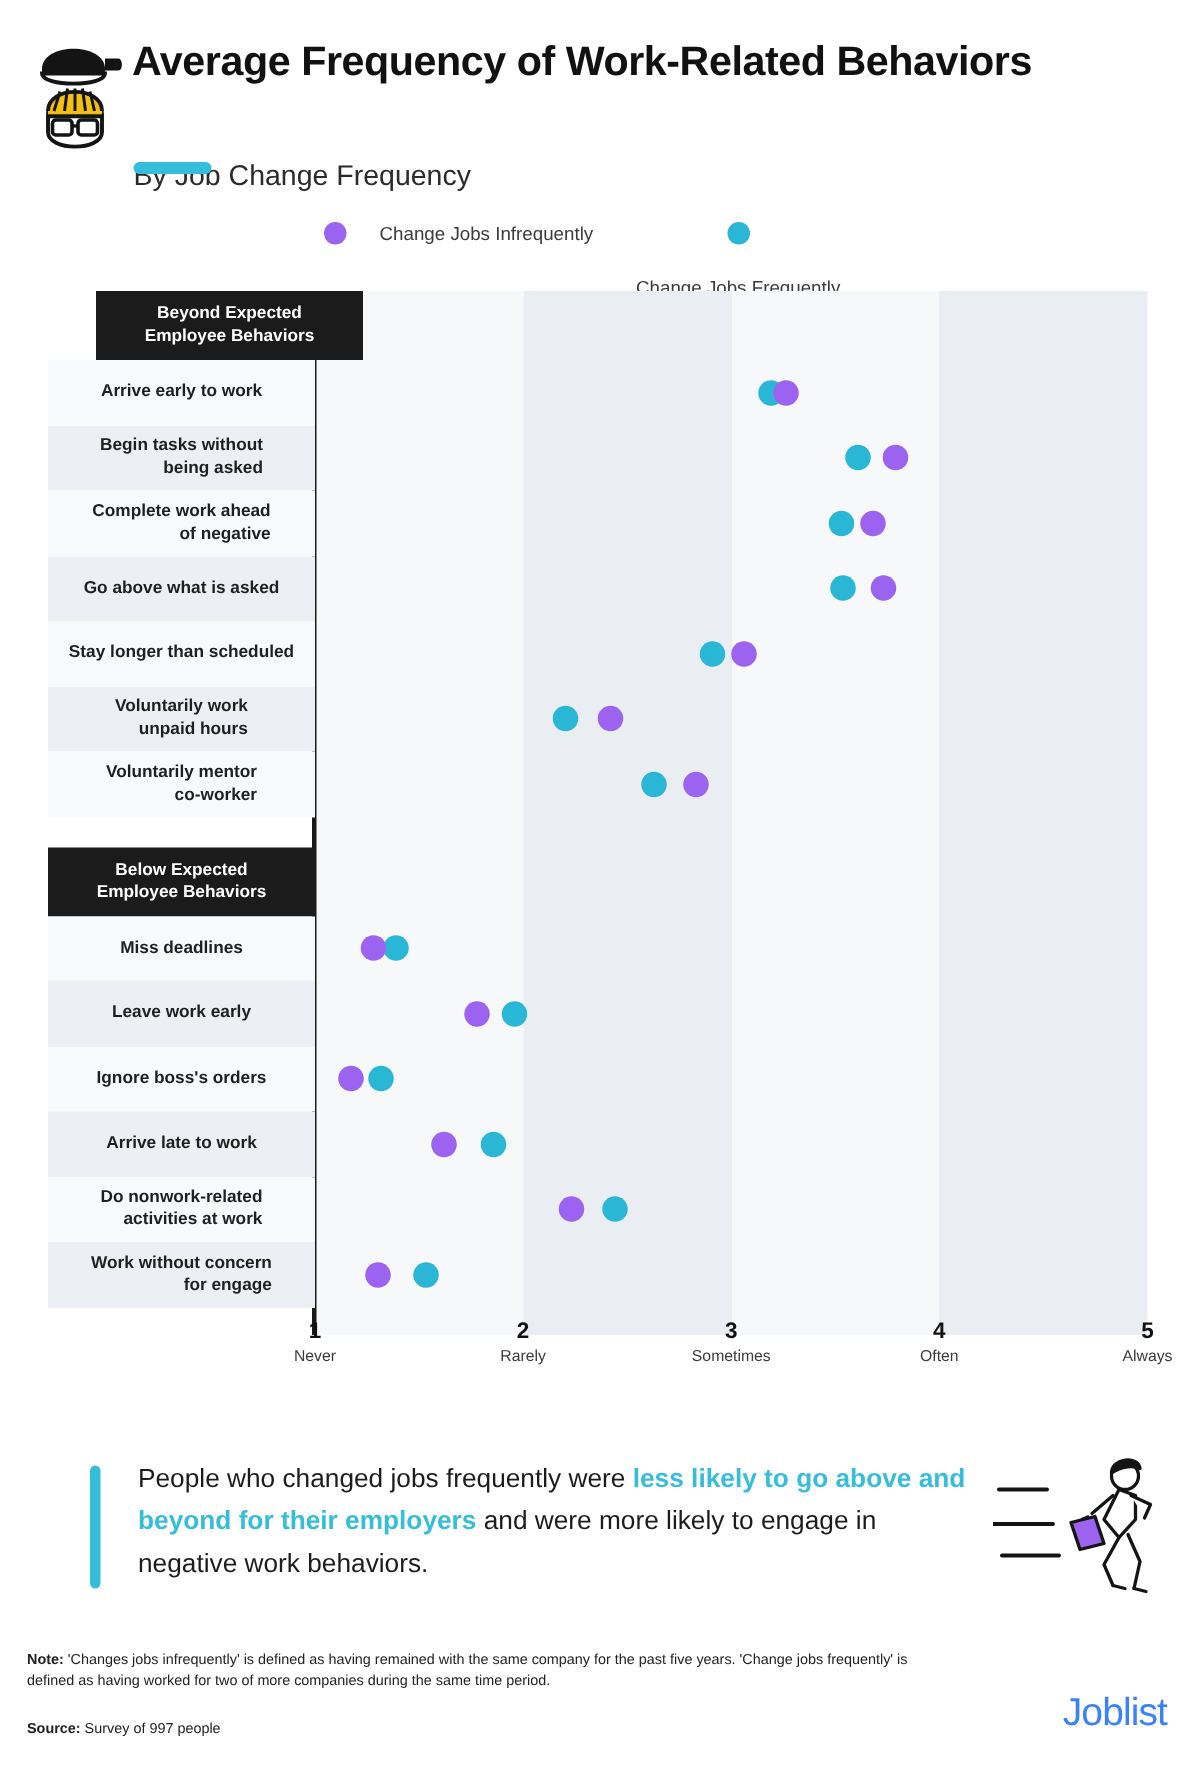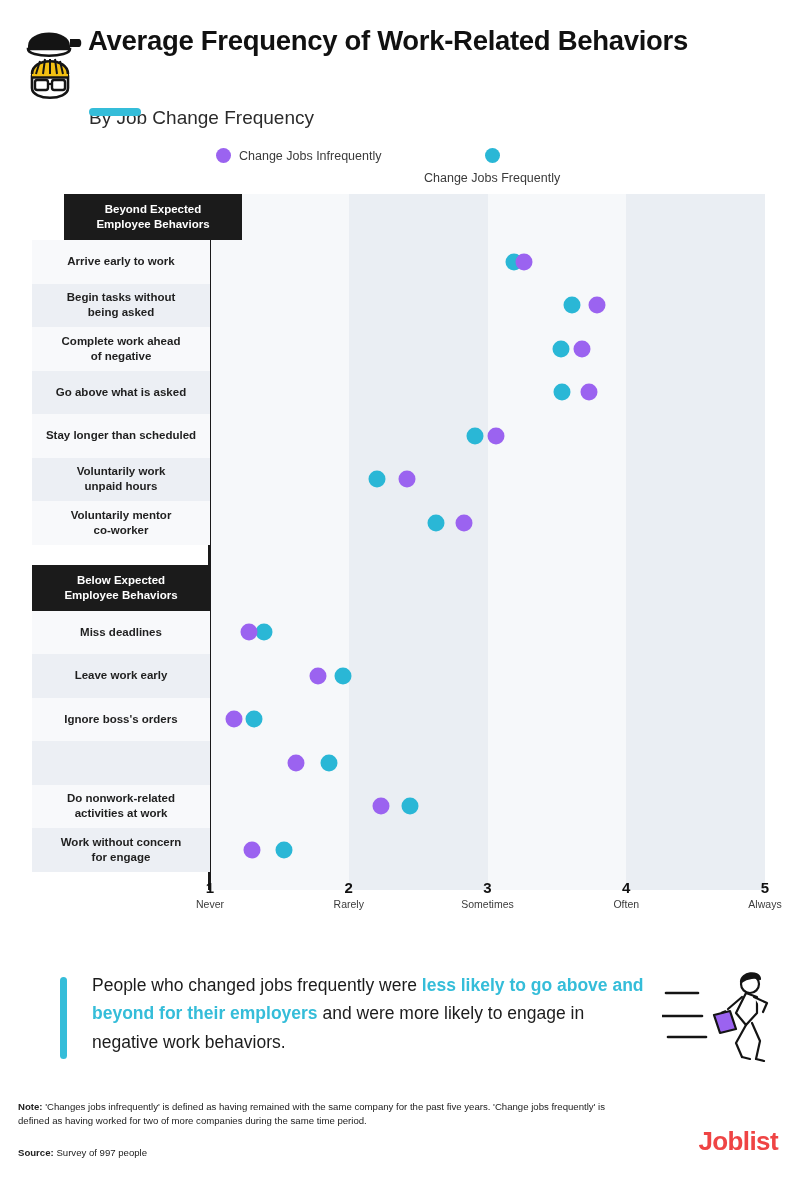--- a/index.html
+++ b/index.html
@@ -24,21 +24,21 @@
     position: absolute; left: 89px; top: 71px;
     font-size: 19px; font-weight: normal; color: #2b2b2b; white-space: nowrap; margin-top: 36px;
   }
   #accent-rule {
     position: absolute; left: 89px; top: 108px;
     width: 52px; height: 8px; border-radius: 4px; background: #35bdd9;
   }
 
   
   #legend { position: absolute; left: 0; top: 148px; width: 800px; height: 26px; }
-  .legend-item { position: absolute; display: flex; align-items: center; gap: 8px; }
+  .legend-item { position: absolute; display: flex; align-items: center; gap: 22px; }
   .legend-swatch { width: 15px; height: 15px; border-radius: 50%; display: block; }
   .legend-label { font-size: 12.5px; color: #3b3b3b; white-space: nowrap; }
 
   
   #chart { position: absolute; left: 0; top: 194px; width: 800px; height: 700px; }
   #plot-bands { position: absolute; left: 210px; top: 0; width: 555px; height: 674px; }
   .band { position: absolute; top: 0; height: 100%; }
   #axis-line {
     position: absolute; left: 208px; top: 0; width: 3px; height: 674px; background: #1a1a1a;
   }
@@ -48,21 +48,21 @@
     position: absolute; left: 32px; width: 178px;
     background: #1b1b1b; color: #ffffff;
     display: flex; align-items: center; justify-content: center; text-align: center;
     font-size: 11.5px; font-weight: bold; line-height: 1.3;
   }
 
   
   .row { position: absolute; left: 32px; width: 733px; }
   .row-label {
     position: absolute; left: 0; top: 0; width: 178px; height: 100%;
-    display: flex; align-items: center; justify-content: center; text-align: center;
+    display: flex; align-items: center; justify-content: center; text-align: right;
     font-size: 11.5px; font-weight: bold; color: #1f1f1f; line-height: 1.3;
     padding: 0 6px;
   }
   .row-stripe { position: absolute; left: 0; top: 0; width: 178px; height: 100%; }
   .dot {
     position: absolute; width: 17px; height: 17px; border-radius: 50%;
     transform: translate(-50%, -50%);
   }
 
   
@@ -88,21 +88,21 @@
   #footer { position: absolute; left: 0; top: 1100px; width: 800px; height: 85px; }
   #note {
     position: absolute; left: 18px; top: 0; width: 610px;
     font-size: 9.6px; line-height: 1.45; color: #222222;
   }
   #note b { font-weight: bold; }
   #source { position: absolute; left: 18px; top: 47px; font-size: 9.6px; color: #222222; }
   #source b { font-weight: bold; }
   #logo {
     position: absolute; right: 22px; top: 26px;
-    font-size: 26px; font-weight: bold; letter-spacing: -0.6px; color: #ef4444; text-align: right;
+    font-size: 26px; font-weight: normal; letter-spacing: -0.6px; color: #3b82f6; text-align: right;
   }
 </style>
 </head>
 <body>
 
 <div id="page">
 
   <div id="header">
     <div id="brand-icon">
       <svg viewBox="0 0 68 92" width="68" height="92">
@@ -259,20 +259,25 @@
           <div class="row-label">
             <div>
               <div>Ignore boss's orders</div>
             </div>
           </div>
           <div class="dot" style="background: rgb(42, 183, 214); left: 222.4px; top: 21.75px;"></div>
           <div class="dot" style="background: rgb(155, 99, 240); left: 201.587px; top: 21.75px;"></div>
         </div>
         <div class="row" style="top: 547px; height: 43.5px;">
           <div class="row-stripe" style="background: rgb(236, 239, 244);"></div>
+          <div class="row-label">
+            <div>
+              <div>Arrive late to work</div>
+            </div>
+          </div>
           <div class="dot" style="background: rgb(42, 183, 214); left: 297.325px; top: 21.75px;"></div>
           <div class="dot" style="background: rgb(155, 99, 240); left: 264.025px; top: 21.75px;"></div>
         </div>
         <div class="row" style="top: 590.5px; height: 43.5px;">
           <div class="row-stripe" style="background: rgb(248, 249, 251);"></div>
           <div class="row-label">
             <div>
               <div>Do nonwork-related</div>
               <div>activities at work</div>
             </div>

